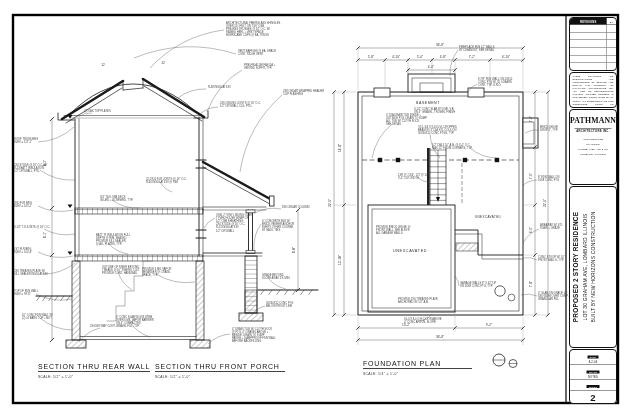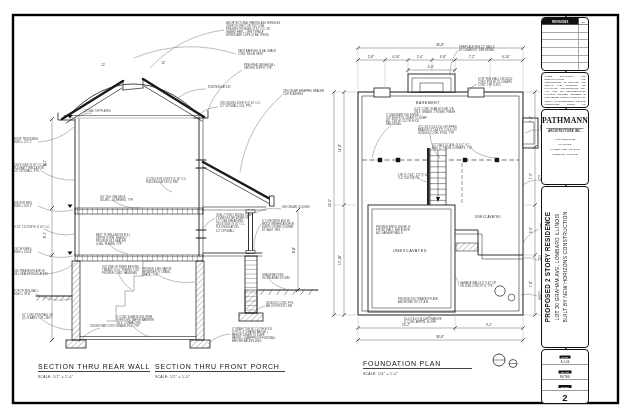--- a/index.html
+++ b/index.html
@@ -1,20 +1,20 @@
 <!DOCTYPE html>
 <html><head>
 <meta charset="utf-8">
 <style>
   html,body{margin:0;padding:0;background:#fff;}
   .sheet{position:relative;width:624px;height:416px;background:#ffffff;overflow:hidden;
          font-family:"Liberation Sans",sans-serif;}
   .sheet svg{position:absolute;left:0;top:0;}
   
-  .strip{position:absolute;left:538px;top:15px;width:54px;height:288px;}
+  .strip{position:absolute;left:566px;top:15px;width:54px;height:288px;}
   .tbox{position:absolute;left:3px;width:46px;border:1.6px solid #111;border-radius:4px;
         background:#fff;overflow:hidden;}
   .half{position:absolute;left:0;top:0;width:200%;height:200%;
         transform:scale(.5);transform-origin:0 0;}
   
   .rev-head{display:flex;height:13px;border-bottom:1px solid #222;}
   .rev-bar{flex:1;background:#111;color:#fff;font-size:5.4px;font-weight:bold;
            letter-spacing:.4px;display:flex;align-items:center;justify-content:center;}
   .rev-by{width:18px;border-left:1px solid #222;font-size:5px;display:flex;
           align-items:center;justify-content:center;color:#222;}

